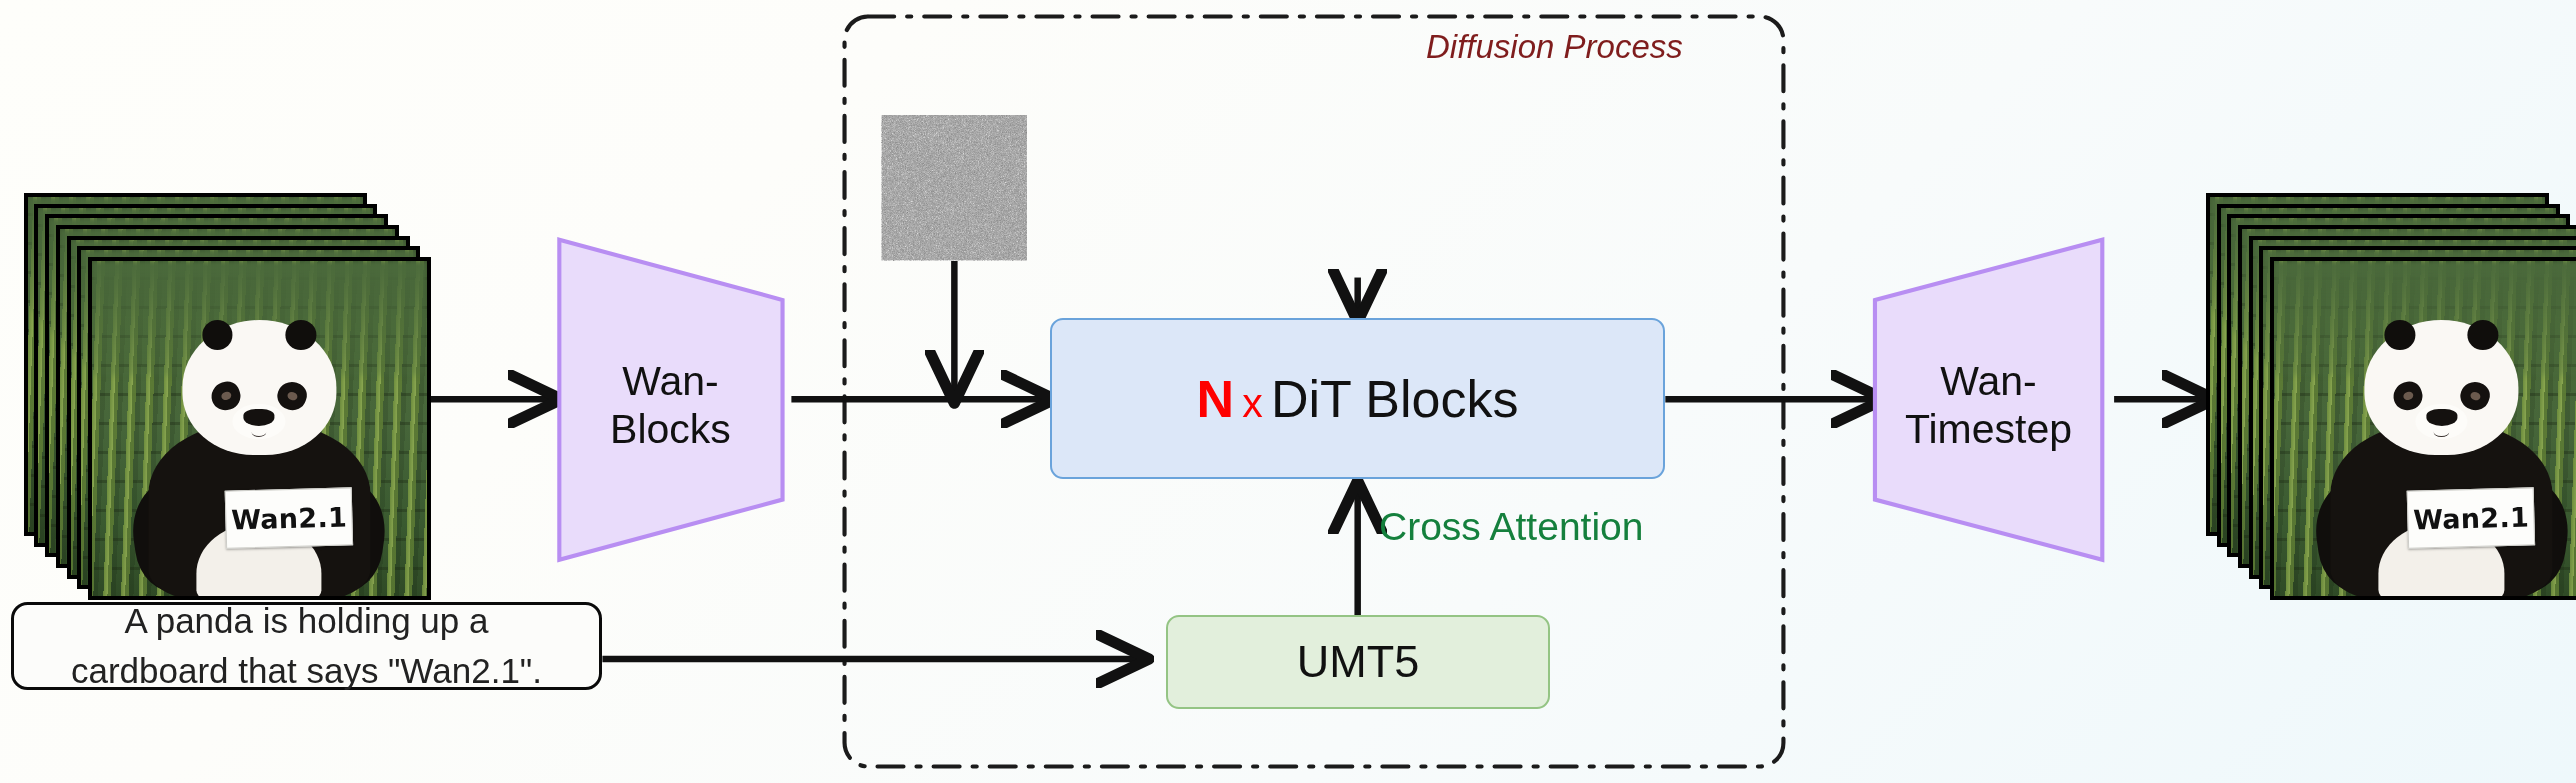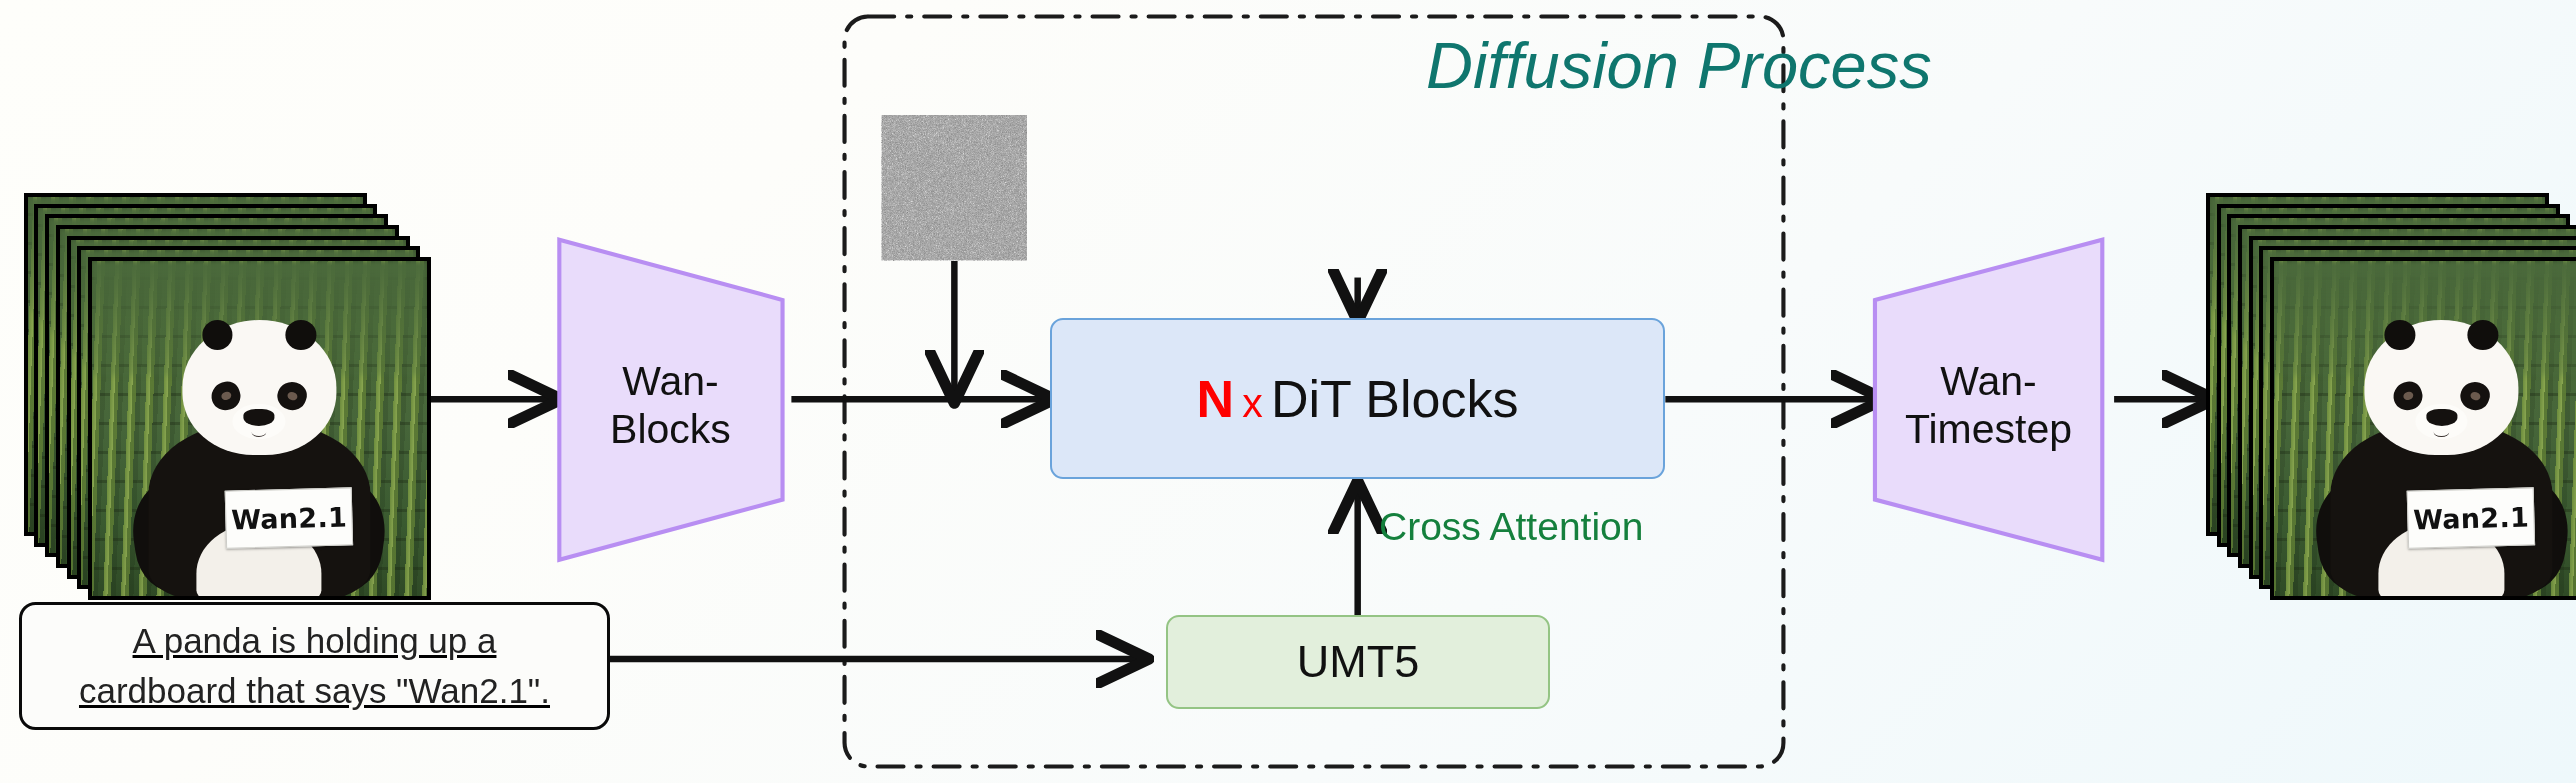--- a/index.html
+++ b/index.html
@@ -86,21 +86,21 @@
   .t-dit{font-size:52px;color:#111;white-space:nowrap;}
   .t-dit .n{color:#fe0000;font-weight:700;}
   .t-dit .x{color:#fe0000;font-size:41px;}
   .t-ts{font-size:41px;color:#111;}
   .t-umt5{font-size:45px;color:#111;}
   .t-prompt{font-size:35px;color:#222;line-height:1.42;padding:0 15.4px;}
 
   .trap-label{position:absolute;width:100%;text-align:center;
               font-size:41px;color:#111;line-height:1.18;pointer-events:none;}
 
-  .diff-title{position:absolute;font-style:italic;font-size:65px;color:#0f766e;
+  .diff-title{position:absolute;font-style:italic;font-size:33px;color:#7f1d1d;
               white-space:nowrap;}
   .cross-label{position:absolute;font-size:39px;color:#15803d;white-space:nowrap;}
 </style>
 </head>
 <body>
 
 <div id="root">
 
   <svg class="layer" viewBox="0 0 4362 1326" width="2576" height="783">
     <rect x="1430" y="28" width="1590" height="1270" rx="40" ry="40" fill="none" stroke="#1b1b1b" stroke-width="7" stroke-dasharray="44 22 7 22" stroke-linecap="round"></rect>
@@ -233,21 +233,21 @@
       <span class="n">N</span><span style="font-size:29.5px;">&nbsp;</span><span class="x">x</span><span style="font-size:29.5px;">&nbsp;</span><span>DiT Blocks</span>
     </span>
   </div>
 
   <div class="cross-label" style="left:1379px;top:505px;">Cross Attention</div>
 
   <div class="box box-umt5" style="left:1166px;top:615px;width:384px;height:94px;">
     <span class="t-umt5">UMT5</span>
   </div>
 
-  <div class="box box-prompt" style="left:19px;top:602px;width:591px;height:128px;text-decoration:underline;">
+  <div class="box box-prompt" style="left:11px;top:602px;width:591px;height:88px;">
     <span class="t-prompt">
       <span>A panda is holding up a</span><br>
       <span>cardboard that says "Wan2.1".</span>
     </span>
   </div>
 
   <div class="stack" style="left:2206px;top:193px;width:407px;height:413px;">
     <div class="frame" style="left:0px;  top:0px;  width:343px;height:343px;">
         <div class="photo">
           <div class="bamboo"></div>

